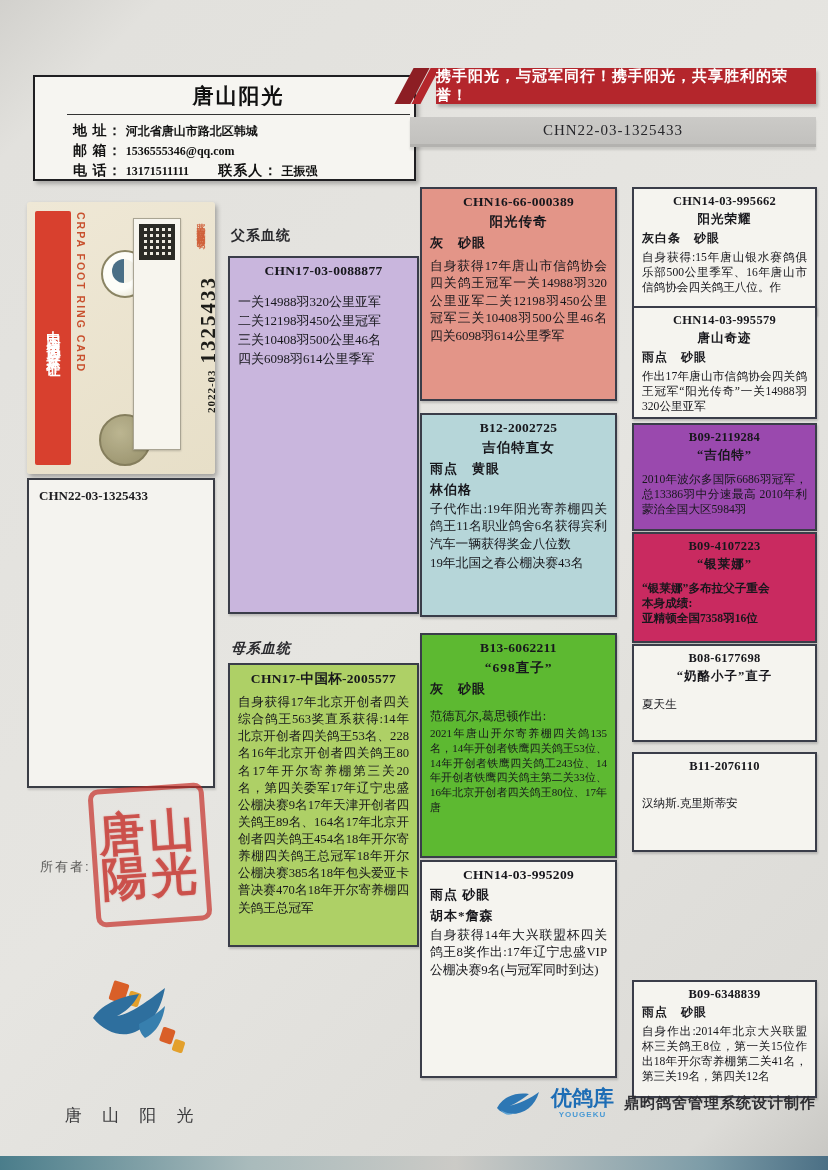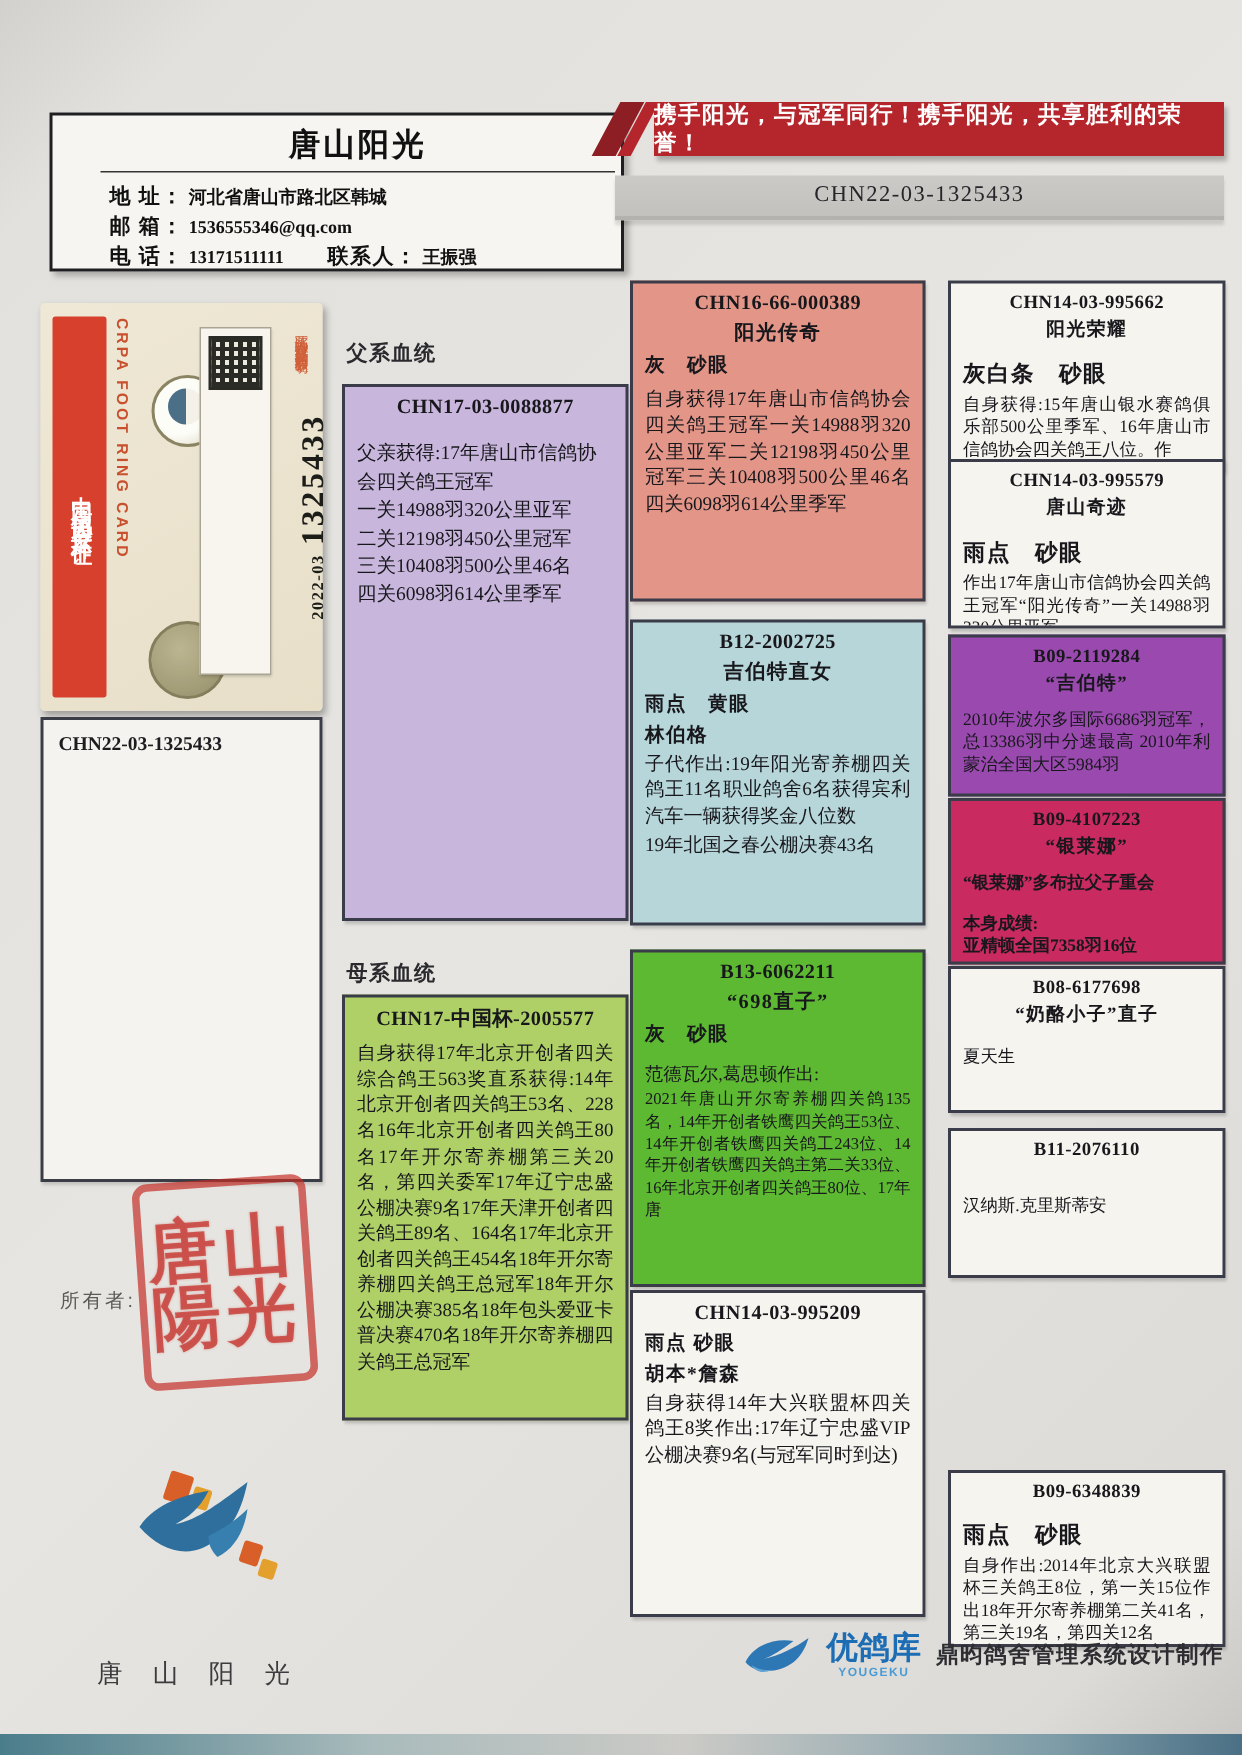--- a/index.html
+++ b/index.html
@@ -37,21 +37,21 @@
   
   .card{border:2px solid #3a3d49;padding:5px 8px;font-family:"Liberation Serif",serif;color:#17171c;overflow:hidden;
     box-shadow:1px 2px 2px rgba(0,0,0,.18);}
   .card .ring{text-align:center;font-weight:bold;font-size:13.5px;letter-spacing:.3px;}
   .card .name{text-align:center;font-weight:bold;font-size:13.5px;margin-top:3px;letter-spacing:1px;}
   .card .meta{font-size:13px;font-weight:bold;margin-top:3px;letter-spacing:1px;}
   .card .body{font-size:12.8px;line-height:1.36;margin-top:6px;text-align:justify;}
   .card .line{font-size:13px;line-height:1.45;}
   .card.sm .ring{font-size:12.5px;}
   .card.sm .name{font-size:12.5px;margin-top:2px;}
-  .card.sm .meta{font-size:15px;margin-top:12px;font-family:Liberation Mono, monospace;}
+  .card.sm .meta{font-size:12px;margin-top:2px;font-family:Liberation Mono, monospace;}
   .card.sm .body{font-size:11.6px;line-height:1.3;margin-top:3px;}
   .c-white{background:#f5f4ef;}
   .c-salmon{background:#e39588;}
   .c-lpurple{background:#c9b6dd;}
   .c-mgreen{background:#aed066;}
   .c-blue{background:#b6d6d9;}
   .c-green{background:#5db931;}
   .c-purple{background:#9a49ae;}
   .c-magenta{background:#c92a60;}
 
@@ -175,28 +175,27 @@
       <rect x="88" y="48" width="13" height="15" rx="2" fill="#d95f28" transform="rotate(18 94 55)"></rect>
       <rect x="100" y="60" width="11" height="12" rx="2" fill="#e3a02c" transform="rotate(18 105 66)"></rect>
     </svg>
     <div class="brand-cn">唐 山 阳 光</div>
     <div class="brand-en">TANGSHAN SUNSHINE</div>
   </div>
 
   <div class="abs card c-lpurple" style="left:228px;top:256px;width:191px;height:358px;">
     <div class="ring">CHN17-03-0088877</div>
     <div style="height:14px;"></div>
-    <div class="line">父亲获得:17年唐山市信鸽协会四关鸽王冠军</div>
     <div class="line">一关14988羽320公里亚军</div>
     <div class="line">二关12198羽450公里冠军</div>
     <div class="line">三关10408羽500公里46名</div>
     <div class="line">四关6098羽614公里季军</div>
   </div>
 
-  <div class="abs sec-label" style="left:231px;top:640px;">母系血统</div>
+  <div class="abs sec-label" style="left:231px;top:640px;font-style:italic;">母系血统</div>
 
   <div class="abs card c-mgreen" style="left:228px;top:663px;width:191px;height:284px;">
     <div class="ring">CHN17-中国杯-2005577</div>
     <div class="body" style="font-size:12.6px;">自身获得17年北京开创者四关综合鸽王563奖直系获得:14年北京开创者四关鸽王53名、228名16年北京开创者四关鸽王80名17年开尔寄养棚第三关20名，第四关委军17年辽宁忠盛公棚决赛9名17年天津开创者四关鸽王89名、164名17年北京开创者四关鸽王454名18年开尔寄养棚四关鸽王总冠军18年开尔公棚决赛385名18年包头爱亚卡普决赛470名18年开尔寄养棚四关鸽王总冠军</div>
   </div>
 
   <div class="abs card c-salmon" style="left:420px;top:187px;width:197px;height:214px;">
     <div class="ring">CHN16-66-000389</div>
     <div class="name">阳光传奇</div>
     <div class="meta">灰　砂眼</div>
@@ -244,21 +243,21 @@
   <div class="abs card sm c-purple" style="left:632px;top:423px;width:185px;height:108px;">
     <div class="ring">B09-2119284</div>
     <div class="name">“吉伯特”</div>
     <div class="body" style="margin-top:8px;">2010年波尔多国际6686羽冠军，总13386羽中分速最高 2010年利蒙治全国大区5984羽</div>
   </div>
 
   <div class="abs card sm c-magenta" style="left:632px;top:532px;width:185px;height:111px;">
     <div class="ring">B09-4107223</div>
     <div class="name">“银莱娜”</div>
     <div class="body" style="margin-top:8px;font-weight:bold;">“银莱娜”多布拉父子重会</div>
-    <div class="body" style="margin-top:12px;font-weight:bold;">本身成绩:</div>
+    <div class="body" style="margin-top:0;font-weight:bold;">本身成绩:</div>
     <div class="body" style="margin-top:0;font-weight:bold;">亚精顿全国7358羽16位</div>
   </div>
 
   <div class="abs card sm c-white" style="left:632px;top:644px;width:185px;height:98px;">
     <div class="ring">B08-6177698</div>
     <div class="name">“奶酪小子”直子</div>
     <div class="body" style="margin-top:12px;">夏天生</div>
   </div>
 
   <div class="abs card sm c-white" style="left:632px;top:752px;width:185px;height:100px;">

